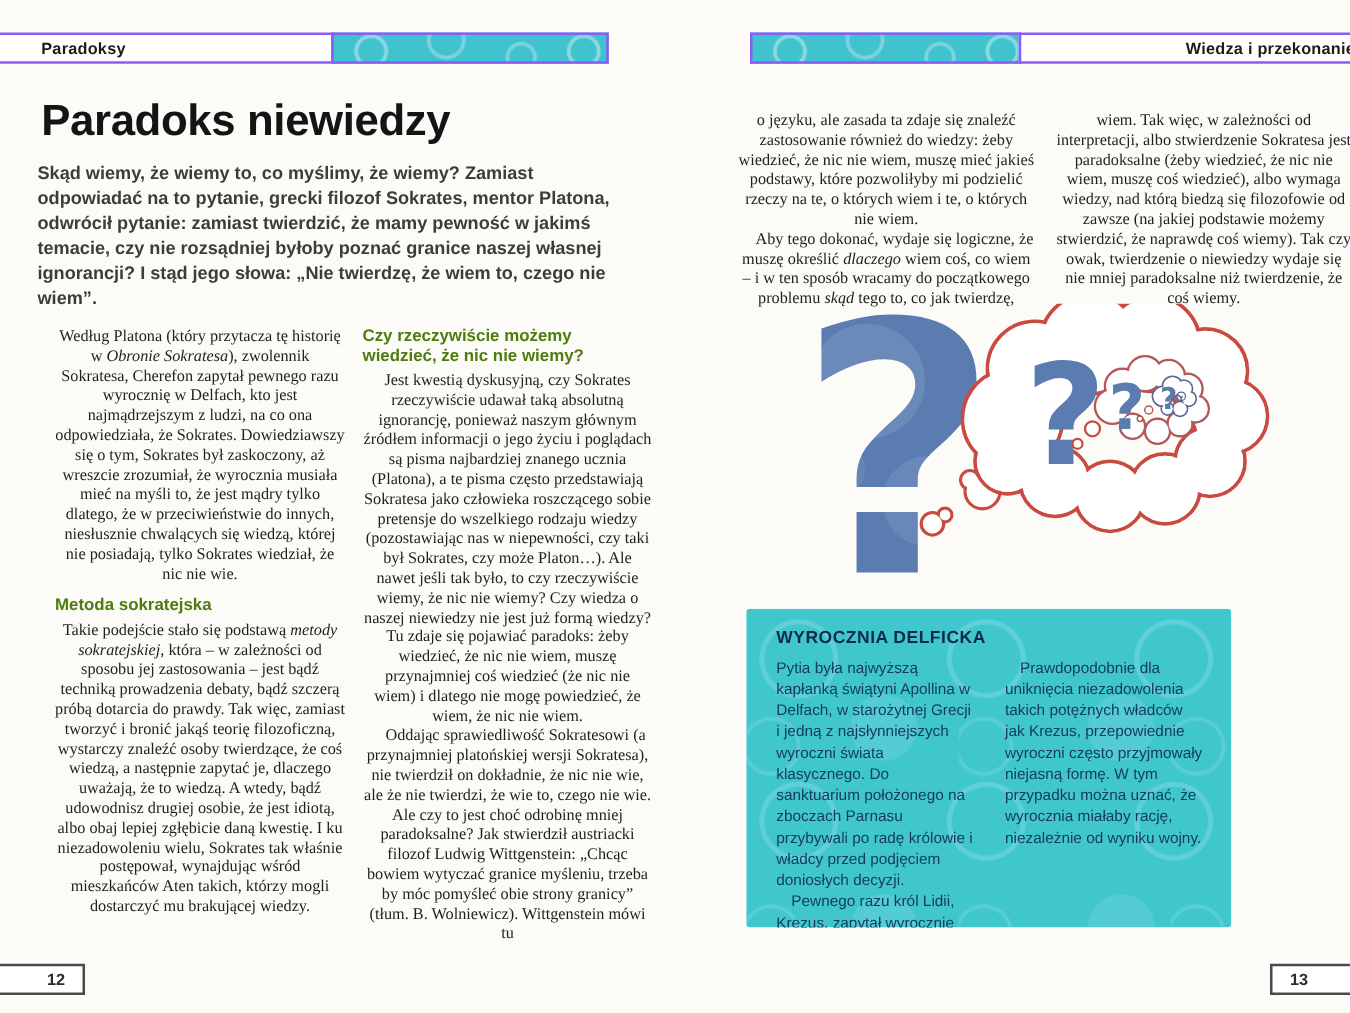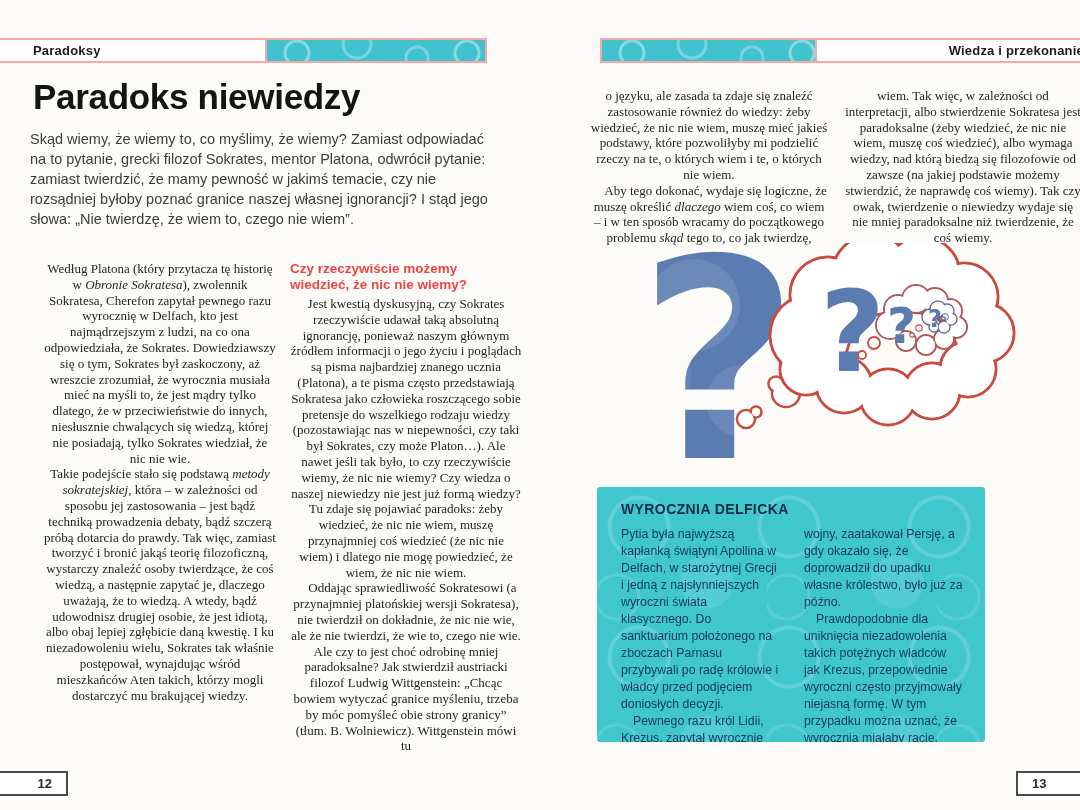--- a/index.html
+++ b/index.html
@@ -3,44 +3,44 @@
 <meta charset="utf-8">
 <style>
   html,body{margin:0;padding:0;}
   body{
     width:1080px;height:810px;position:relative;overflow:hidden;
     background:#fcfbf8;
     font-family:"Liberation Sans",sans-serif;
     -webkit-font-smoothing:antialiased;
   }
   
-  .band{position:absolute;top:38px;height:25px;box-sizing:border-box;border:2px solid #fca5a5;display:flex;align-items:center;}
+  .band{position:absolute;top:26px;height:25px;box-sizing:border-box;border:2px solid #8b5cf6;display:flex;align-items:center;}
   .band-label{font-size:13px;font-weight:bold;color:#1b1b1b;letter-spacing:.2px;}
   .band-white-left{left:0;width:267px;background:#fff;border-left:none;padding-left:33px;}
   .band-teal-left{left:265px;width:222px;}
   .band-teal-right{left:600px;width:217px;}
   .band-white-right{left:815px;width:297px;background:#fff;border-right:none;justify-content:flex-end;padding-right:28px;}
   .teal-pattern{
     background-color:#41c2cf;
     background-image:
       radial-gradient(circle at 30px 13px, rgba(255,255,255,0) 10px, rgba(255,255,255,.38) 11px, rgba(255,255,255,.38) 13px, rgba(255,255,255,0) 14px),
       radial-gradient(circle at 90px 4px, rgba(255,255,255,0) 12px, rgba(255,255,255,.30) 13px, rgba(255,255,255,.30) 15px, rgba(255,255,255,0) 16px),
       radial-gradient(circle at 150px 18px, rgba(255,255,255,0) 9px, rgba(255,255,255,.30) 10px, rgba(255,255,255,.30) 12px, rgba(255,255,255,0) 13px);
     background-repeat:repeat-x;
     background-size:170px 25px,170px 25px,170px 25px;
   }
   
   .title{position:absolute;left:30px;top:74px;font-size:35px;font-weight:bold;color:#141414;letter-spacing:-.3px;}
-  .intro{position:absolute;left:30px;top:129px;width:458px;font-size:14.5px;line-height:20px;font-weight:normal;color:#3c3c3c;}
+  .intro{position:absolute;left:30px;top:129px;width:458px;font-size:14.5px;line-height:20px;font-weight:bold;color:#3c3c3c;}
   .cols-left{position:absolute;left:44px;top:261px;width:478px;display:flex;gap:14px;}
   .cols-left .col{width:232px;}
   .serif{font-family:"Liberation Serif",serif;font-size:13px;line-height:15.8px;color:#1f1f1f;}
   .serif p{margin:0;text-align:center;}
   .indent{text-indent:13px;}
-  .col-heading{font-family:"Liberation Sans",sans-serif;font-size:13.5px;line-height:15.5px;font-weight:bold;color:#ef4444;margin:0 0 4px 0;}
+  .col-heading{font-family:"Liberation Sans",sans-serif;font-size:13.5px;line-height:15.5px;font-weight:bold;color:#4d7c0f;margin:0 0 4px 0;}
   .mt{margin-top:10px;}
   
   .cols-right{position:absolute;left:590px;top:88px;width:492px;display:flex;gap:16px;}
   .cols-right .col{width:238px;}
   
   .illus{position:absolute;left:590px;top:243px;width:490px;height:242px;}
   
   .infobox{
     position:absolute;left:597px;top:487px;width:388px;height:255px;box-sizing:border-box;
     border-radius:3px;padding:14px 22px 10px 24px;overflow:hidden;
@@ -73,20 +73,21 @@
 <div class="band band-white-right">
   <span class="band-label">Wiedza i przekonanie</span>
 </div>
 
 <h1 class="title" style="margin:3px;">Paradoks niewiedzy</h1>
 <p class="intro" style="margin:0;">Skąd wiemy, że wiemy to, co myślimy, że wiemy? Zamiast odpowiadać na to pytanie, grecki filozof Sokrates, mentor Platona, odwrócił pytanie: zamiast twierdzić, że mamy pewność w jakimś temacie, czy nie rozsądniej byłoby poznać granice naszej własnej ignorancji? I stąd jego słowa: „Nie twierdzę, że wiem to, czego nie wiem”.</p>
 
 <div class="cols-left">
   <div class="col serif">
     <p><span>Według Platona (który przytacza tę historię w </span><i>Obronie Sokratesa</i><span>), zwolennik Sokratesa, Cherefon zapytał pewnego razu wyrocznię w Delfach, kto jest najmądrzejszym z ludzi, na co ona odpowiedziała, że Sokrates. Dowiedziawszy się o tym, Sokrates był zaskoczony, aż wreszcie zrozumiał, że wyrocznia musiała mieć na myśli to, że jest mądry tylko dlatego, że w przeciwieństwie do innych, niesłusznie chwalących się wiedzą, której nie posiadają, tylko Sokrates wiedział, że nic nie wie.</span></p>
+    <h3 class="col-heading mt">Metoda sokratejska</h3>
     <p><span>Takie podejście stało się podstawą </span><i>metody sokratejskiej</i><span>, która – w zależności od sposobu jej zastosowania – jest bądź techniką prowadzenia debaty, bądź szczerą próbą dotarcia do prawdy. Tak więc, zamiast tworzyć i bronić jakąś teorię filozoficzną, wystarczy znaleźć osoby twierdzące, że coś wiedzą, a następnie zapytać je, dlaczego uważają, że to wiedzą. A wtedy, bądź udowodnisz drugiej osobie, że jest idiotą, albo obaj lepiej zgłębicie daną kwestię. I ku niezadowoleniu wielu, Sokrates tak właśnie postępował, wynajdując wśród mieszkańców Aten takich, którzy mogli dostarczyć mu brakującej wiedzy.</span></p>
   </div>
   <div class="col serif">
     <h3 class="col-heading" style="width:222px;">Czy rzeczywiście możemy wiedzieć, że nic nie wiemy?</h3>
     <p><span>Jest kwestią dyskusyjną, czy Sokrates rzeczywiście udawał taką absolutną ignorancję, ponieważ naszym głównym źródłem informacji o jego życiu i poglądach są pisma najbardziej znanego ucznia (Platona), a te pisma często przedstawiają Sokratesa jako człowieka roszczącego sobie pretensje do wszelkiego rodzaju wiedzy (pozostawiając nas w niepewności, czy taki był Sokrates, czy może Platon…). Ale nawet jeśli tak było, to czy rzeczywiście wiemy, że nic nie wiemy? Czy wiedza o naszej niewiedzy nie jest już formą wiedzy? Tu zdaje się pojawiać paradoks: żeby wiedzieć, że nic nie wiem, muszę przynajmniej coś wiedzieć (że nic nie wiem) i dlatego nie mogę powiedzieć, że wiem, że nic nie wiem.</span></p>
     <p class="indent"><span>Oddając sprawiedliwość Sokratesowi (a przynajmniej platońskiej wersji Sokratesa), nie twierdził on dokładnie, że nic nie wie, ale że nie twierdzi, że wie to, czego nie wie. Ale czy to jest choć odrobinę mniej paradoksalne? Jak stwierdził austriacki filozof Ludwig Wittgenstein: „Chcąc bowiem wytyczać granice myśleniu, trzeba by móc pomyśleć obie strony granicy” (tłum. B. Wolniewicz). Wittgenstein mówi tu</span></p>
   </div>
 </div>
 
 <div class="cols-right">
@@ -207,21 +208,20 @@
 </div>
 
 <div class="infobox">
   <h2 class="infobox-title">WYROCZNIA DELFICKA</h2>
   <div class="infobox-cols">
     <div class="infobox-col">
       <p><span>Pytia była najwyższą kapłanką świątyni Apollina w Delfach, w starożytnej Grecji i jedną z najsłynniejszych wyroczni świata klasycznego. Do sanktuarium położonego na zboczach Parnasu przybywali po radę królowie i władcy przed podjęciem doniosłych decyzji.</span></p>
       <p class="box-indent"><span>Pewnego razu król Lidii, Krezus, zapytał wyrocznię czy powinien wyprawić się przeciwko Persom i otrzymał odpowiedź, że wtedy upadnie wielkie państwo. Król uznał to za zachętę do rozpoczęcia</span></p>
     </div>
     <div class="infobox-col">
-      <p><span>wojny, zaatakował Persję, a gdy okazało się, że doprowadził do upadku własne królestwo, było już za późno.</span></p>
       <p class="box-indent"><span>Prawdopodobnie dla uniknięcia niezadowolenia takich potężnych władców jak Krezus, przepowiednie wyroczni często przyjmowały niejasną formę. W tym przypadku można uznać, że wyrocznia miałaby rację, niezależnie od wyniku wojny.</span></p>
     </div>
   </div>
 </div>
 
 <div class="pagenum pagenum-left">
   <span>12</span>
 </div>
 <div class="pagenum pagenum-right">
   <span>13</span>

